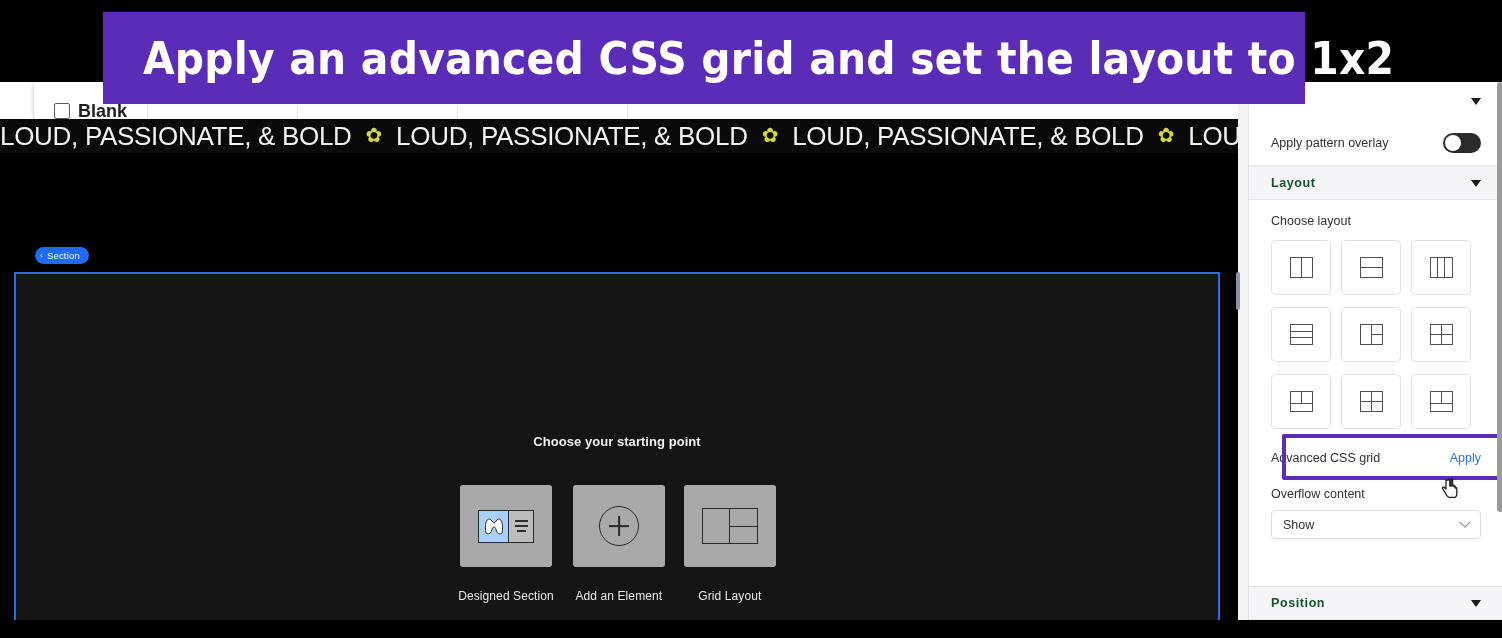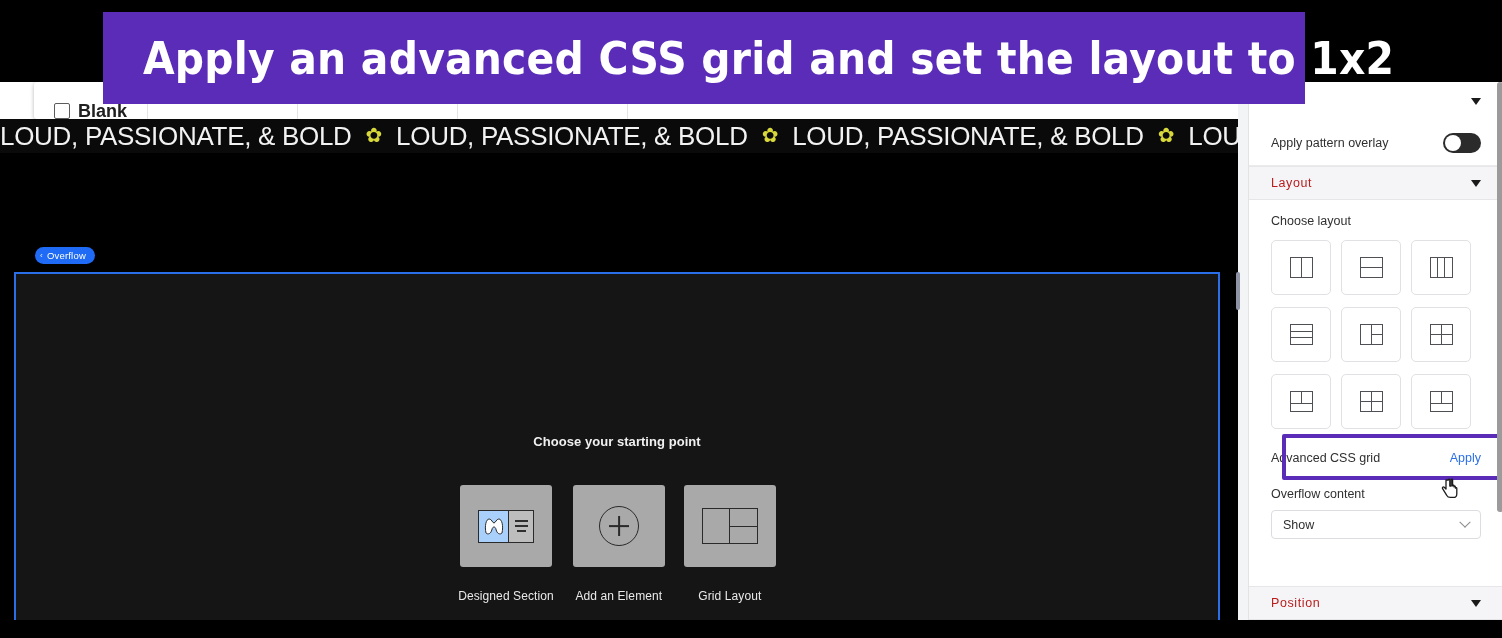--- a/index.html
+++ b/index.html
@@ -312,24 +312,24 @@
     padding: 0 22px;
     background: #f5f5f7;
     border-top: 1px solid #e6e6e8;
     border-bottom: 1px solid #e6e6e8;
     display: flex;
     align-items: center;
     justify-content: space-between;
     box-sizing: border-box;
   }
   .insp-header .htxt {
-    font-weight: normal;
+    font-weight: bold;
     font-size: 12.5px;
     letter-spacing: 0.6px;
-    color: #b91c1c;
+    color: #14532d;
   }
 
   .insp-body { padding: 14px 22px 0 22px; }
   .field-label {
     font-size: 12.5px;
     color: #303030;
     margin-bottom: 12px;
   }
 
   .layout-grid {
@@ -526,21 +526,21 @@
               </div>
               <div class="sp-label">Grid Layout</div>
             </div>
 
           </div>
         </div>
       </div>
 
       <div class="section-badge">
         <span class="chev">‹</span>
-        <span>Overflow</span>
+        <span>Section</span>
       </div>
 
     </div>
 
     <div class="insp-gutter"></div>
     <div class="resize-handle"></div>
 
     <div class="inspector">
 
       <div class="insp-scrollbar"></div>

